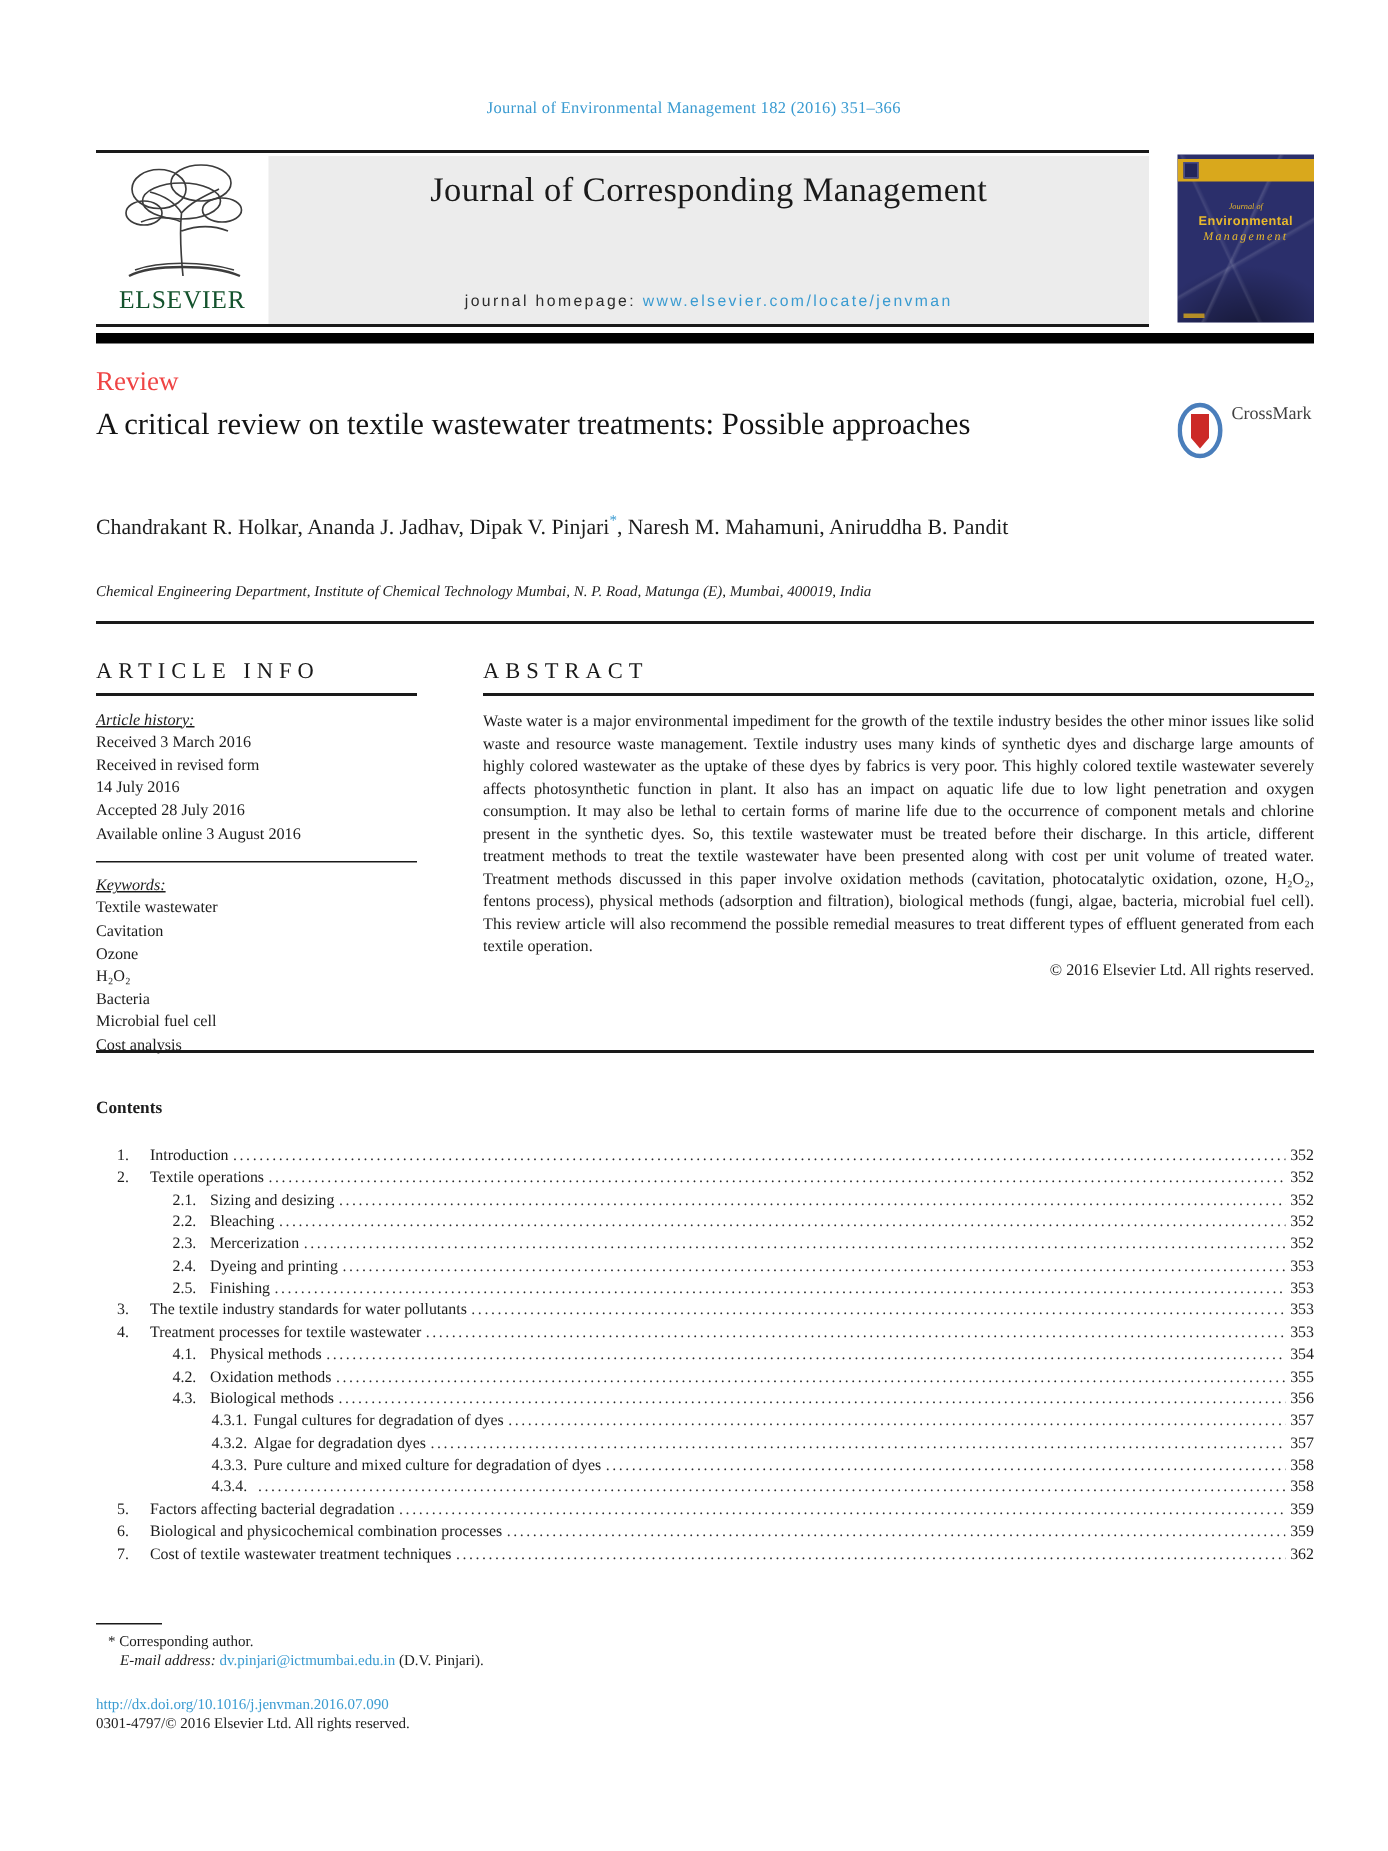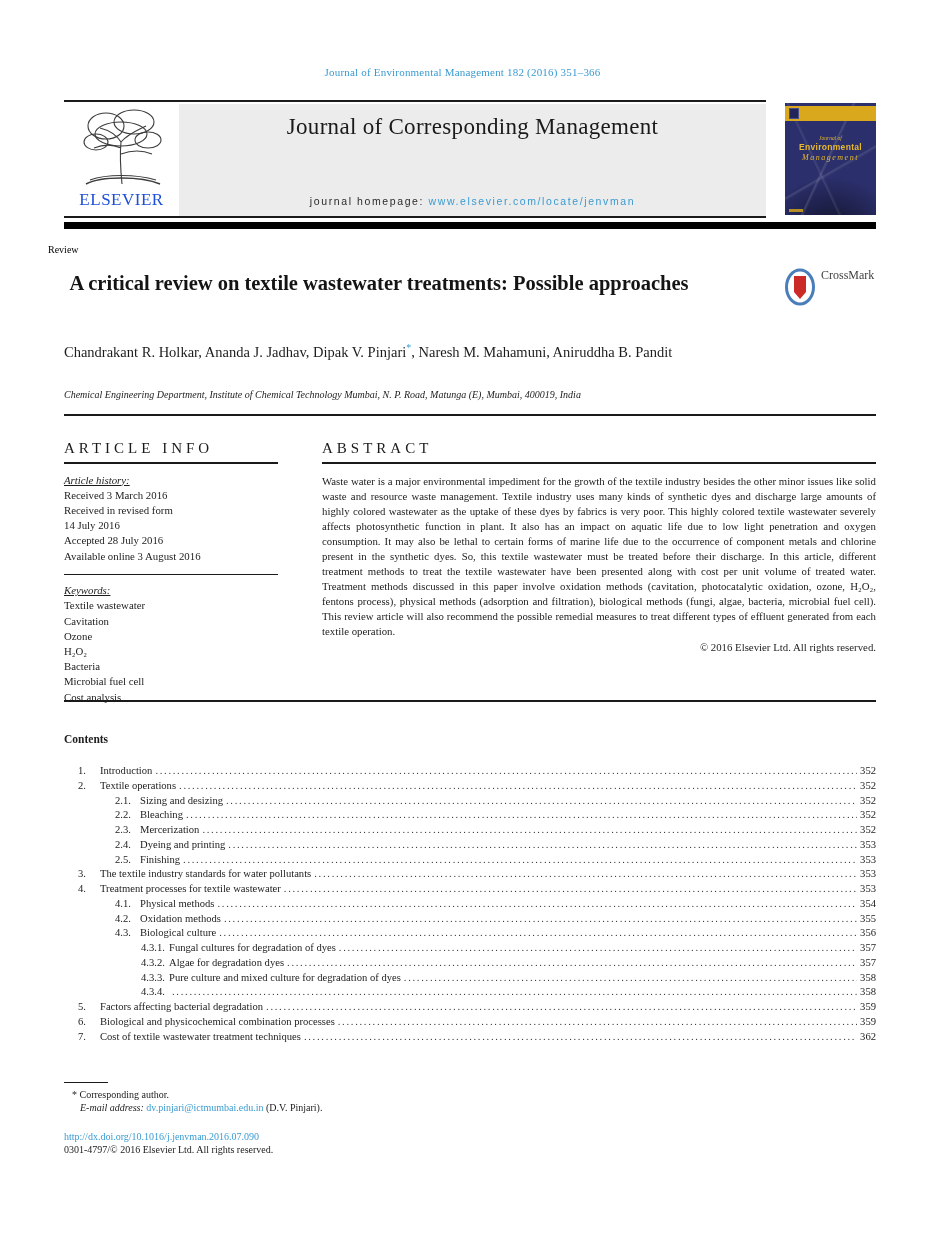--- a/index.html
+++ b/index.html
@@ -12,21 +12,21 @@
   
   .citation { position:absolute; top:66px; left:0; width:100%; text-align:center;
               font-size:11px; color:#3a9bd1; letter-spacing:.2px; }
 
   
   .rule-banner-top { position:absolute; top:100px; left:64px; width:702px; height:2px; background:#1a1a1a; }
   .rule-banner-bottom { position:absolute; top:216px; left:64px; width:702px; height:2px; background:#1a1a1a; }
 
   .logo-cell { position:absolute; left:64px; top:104px; width:115px; height:112px; background:#fff; text-align:center; }
   .logo-cell svg { display:block; margin:0 auto; }
-  .elsevier-word { font-family:"Liberation Serif", serif; font-size:17px; color:#1d4ed8; letter-spacing:.5px; margin-top:-2px; }
+  .elsevier-word { font-family:"Liberation Serif", serif; font-size:17px; color:#14532d; letter-spacing:.5px; margin-top:-2px; }
 
   .gray-banner { position:absolute; left:179px; top:104px; width:587px; height:112px; background:#ececec;
                  display:flex; flex-direction:column; justify-content:space-between; text-align:center; padding:10px 0 9px 0; }
   .contents-line { font-family:"Liberation Sans", sans-serif; font-size:11px; color:#2b2b2b; }
   .journal-name { font-size:23px; color:#1a1a1a; letter-spacing:.3px; }
   .homepage-line { font-family:"Liberation Sans", sans-serif; font-size:10.5px; letter-spacing:1.6px; color:#2b2b2b; }
 
   
   .cover { position:absolute; left:785px; top:103px; width:91px; height:112px; background:#2b2f6b; overflow:hidden; }
   .cover .grat { position:absolute; inset:0;
@@ -39,21 +39,21 @@
   .cover .covlogo { position:absolute; top:5px; left:4px; width:10px; height:11px; background:#23265a; border:1px solid #4a4d86; }
   .cover .covtext { position:absolute; top:32px; left:0; right:0; text-align:center; color:#e8b92d; }
   .cover .cov1 { font-size:5.5px; font-style:italic; }
   .cover .cov2 { font-family:"Liberation Sans", sans-serif; font-size:8.5px; font-weight:bold; letter-spacing:.3px; margin-top:1px;}
   .cover .cov3 { font-size:8px; font-style:italic; letter-spacing:1.5px; margin-top:1px; }
   .cover .covissn { position:absolute; bottom:3px; left:4px; width:14px; height:3px; background:#d9a81c; opacity:.8; }
 
   .black-bar { position:absolute; top:222px; left:64px; width:812px; height:7px; background:#000; }
 
   
-  .review-label { position:absolute; top:244px; left:48px; font-size:10px; color:#000000; }
+  .review-label { position:absolute; top:244px; left:64px; font-size:18px; color:#ef4444; }
   .paper-title { position:absolute; top:271px; left:64px; width:630px; font-size:20.5px; line-height:1.22; color:#141414; }
   .crossmark { position:absolute; top:268px; left:785px; width:95px; height:42px; display:flex; align-items:flex-start; }
   .crossmark-label { font-size:12px; color:#3f3f3f; margin-left:4px; }
 
   .authors { position:absolute; top:341px; left:64px; width:700px; font-size:14.5px; line-height:1.35; color:#1c1c1c; }
   .corr-mark { color:#3a9bd1; font-size:10px; vertical-align:super; }
   .affiliation { position:absolute; top:389px; left:64px; width:812px; font-size:10px; font-style:italic; color:#1c1c1c; }
 
   .rule-full-1 { position:absolute; top:414px; left:64px; width:812px; height:2px; background:#1a1a1a; }
   .rule-full-2 { position:absolute; top:700px; left:64px; width:812px; height:1.5px; background:#1a1a1a; }
@@ -138,21 +138,21 @@
       <div class="cov2">Environmental</div>
       <div class="cov3">Management</div>
     </div>
     <div class="covissn"></div>
   </div>
 
   <div class="rule-banner-bottom"></div>
   <div class="black-bar"></div>
 
   <div class="review-label">Review</div>
-  <h1 class="paper-title" style="font-weight:bold;text-align:center;">A critical review on textile wastewater treatments: Possible approaches</h1>
+  <h1 class="paper-title" style="font-weight:normal;">A critical review on textile wastewater treatments: Possible approaches</h1>
 
   <div class="crossmark">
     <span>
       <svg width="32" height="38" viewBox="0 0 32 38">
         <ellipse cx="15" cy="19" rx="13.5" ry="17" fill="#ffffff" stroke="#4a7ebb" stroke-width="3"></ellipse>
         <path d="M9 8 h12 v16 l-6 7 l-6 -7 z" fill="#cc2a27"></path>
       </svg>
     </span>
     <span class="crossmark-label">CrossMark</span>
   </div>
@@ -278,21 +278,21 @@
 
         <div class="toc-row lvl1">
           <span class="toc-num">4.2.</span>
           <span class="toc-label">Oxidation methods</span>
           <span class="toc-dots">................................................................................................................................................................................................................................................................................................................................................................................................................</span>
           <span class="toc-page">355</span>
         </div>
 
         <div class="toc-row lvl1">
           <span class="toc-num">4.3.</span>
-          <span class="toc-label">Biological culture</span>
+          <span class="toc-label">Biological methods</span>
           <span class="toc-dots">................................................................................................................................................................................................................................................................................................................................................................................................................</span>
           <span class="toc-page">356</span>
         </div>
 
         <div class="toc-row lvl2">
           <span class="toc-num">4.3.1.</span>
           <span class="toc-label">Fungal cultures for degradation of dyes</span>
           <span class="toc-dots">................................................................................................................................................................................................................................................................................................................................................................................................................</span>
           <span class="toc-page">357</span>
         </div>

